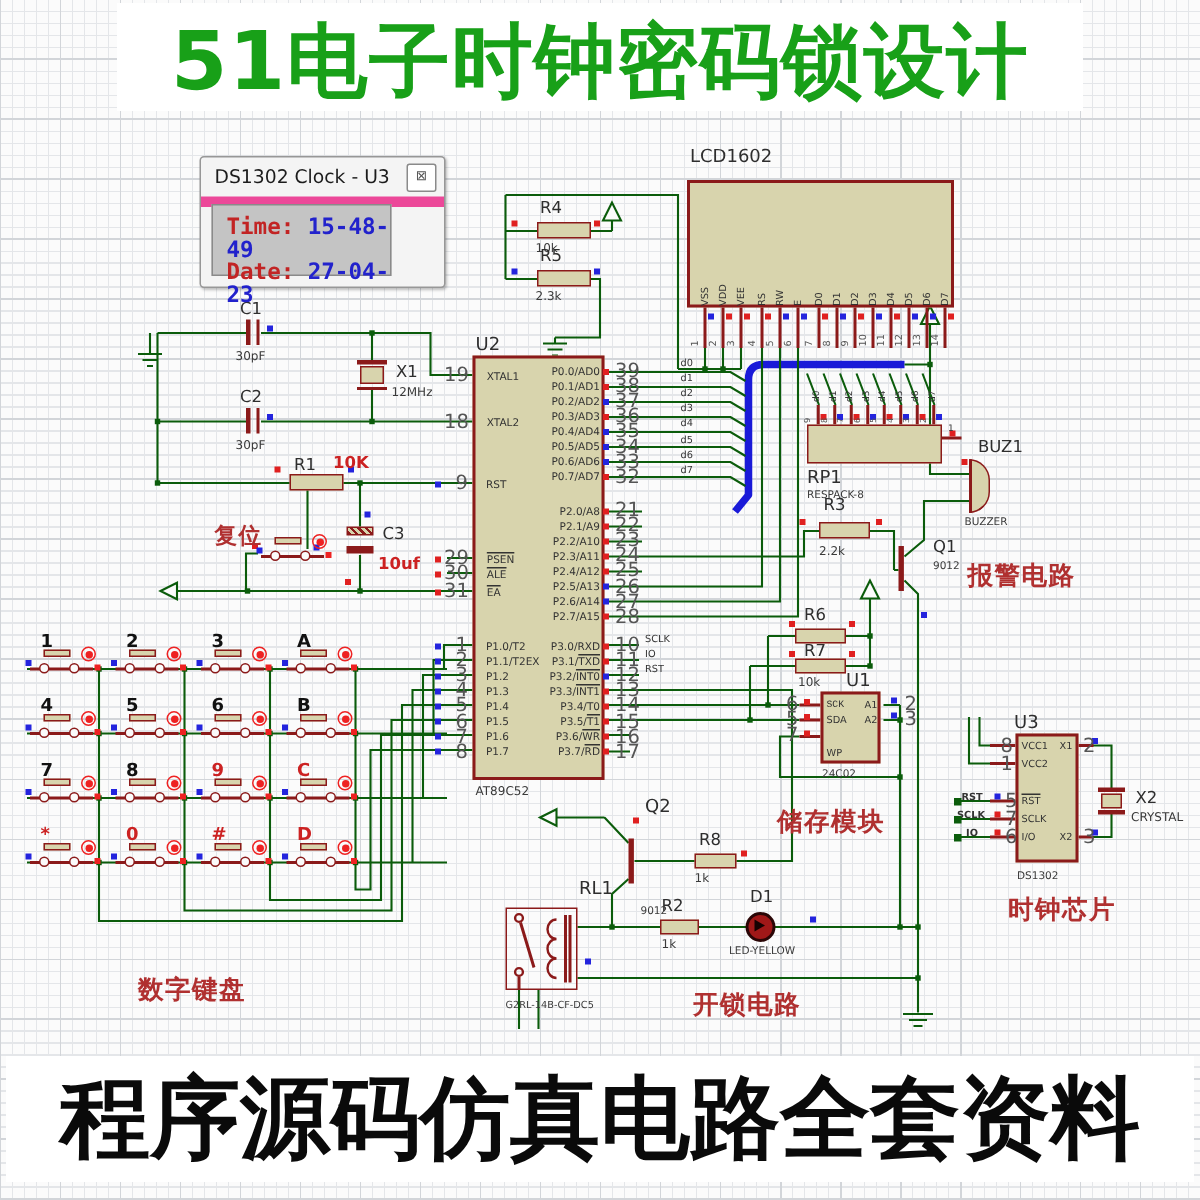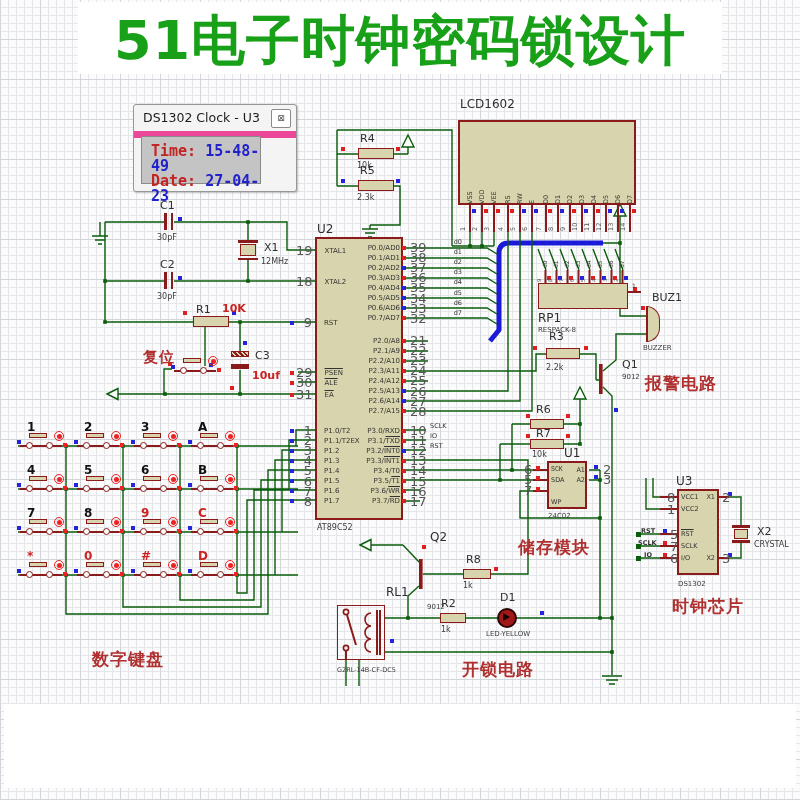--- a/index.html
+++ b/index.html
@@ -871,14 +871,15 @@
     </div>
     <div class="panel">
       <div><span class="rlab">Time:</span>
            <span class="bval">15-48-49</span></div>
       <div><span class="rlab">Date:</span>
            <span class="bval">27-04-23</span></div>
     </div>
   </div>
 
   <div id="title" style="color: rgb(24, 160, 24);">51电子时钟密码锁设计</div>
+  <div id="footer">程序源码仿真电路全套资料</div>
 
 </div>
 
 </body></html>

